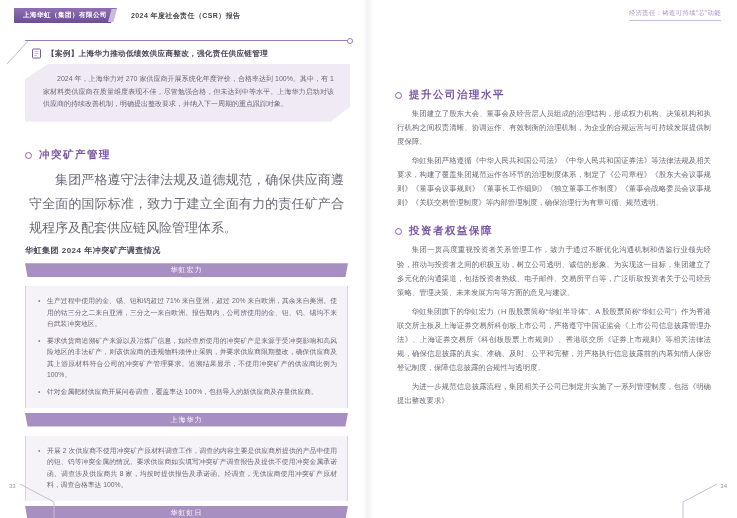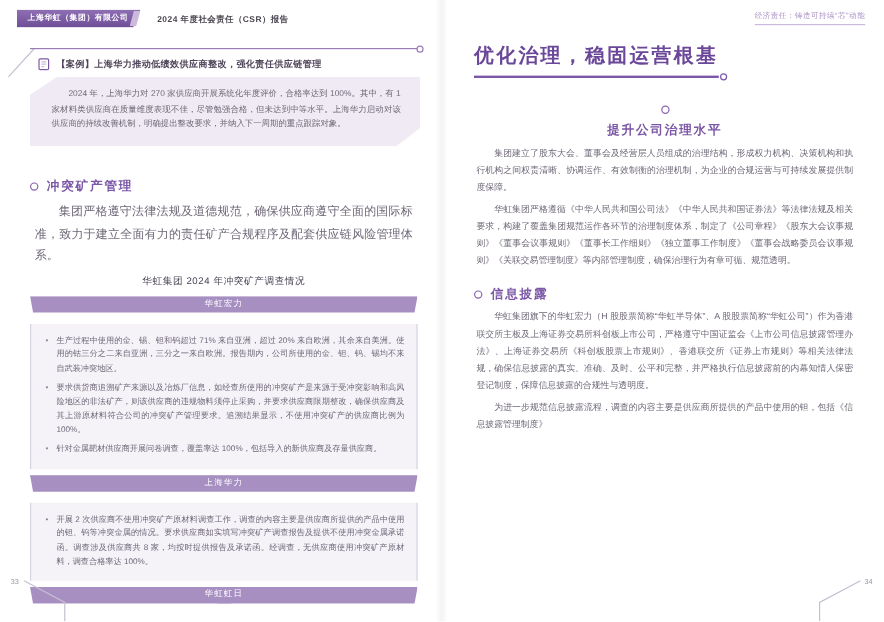--- a/index.html
+++ b/index.html
@@ -36,44 +36,44 @@
   .decor-slash { position:absolute; left:5px; top:38px; }
 
   
   .section-head { display:flex; align-items:center; gap:7px; }
   .ring { width:7px; height:7px; border:1.5px solid #8a63ad; border-radius:50%; flex:0 0 auto; }
   .section-label { font-size:10.5px; font-weight:bold; color:#7b57a6; letter-spacing:1.5px; }
 
   
   .lp-flow { position:absolute; top:148px; left:25px; right:20px; }
   .lp-flow .section-head { margin-bottom:6px;align-items:center; }
-  p.bodytext { font-size:10px; color:#6f6878; line-height:1.85; text-align:justify;
+  p.bodytext { font-size:13px; color:#6f6878; line-height:1.85; text-align:justify;
     text-indent:2em; margin:5px 4px; }
-  .table-title { text-align:center; font-size:8px; font-weight:normal; color:#4a4355;
+  .table-title { text-align:left; font-size:8px; font-weight:bold; color:#4a4355;
     margin:3px 0 7px; letter-spacing:0.5px; }
   .band { position:relative; margin:0 0 9px; height:14px; background:#a78fc2; color:#fff;
     font-size:7px; line-height:14px; text-align:center; letter-spacing:1px;
     clip-path:polygon(0 0,100% 0,99.2% 100%,0.8% 100%); }
   .band::after { content:""; position:absolute; left:50%; bottom:-5px; transform:translateX(-50%);
     border-left:6px solid transparent; border-right:6px solid transparent; border-top:5px solid #a78fc2; }
   .group-body { border-left:1px solid #d9d2e3; border-right:1px solid #d9d2e3;
     background:#f5f3f8; padding:9px 10px 5px 12px; margin-bottom:5px; }
   .bullet-item { position:relative; padding-left:9px; font-size:6.8px; color:#6f6878;
     line-height:1.7; text-align:justify; margin-bottom:5px; }
   .bullet-item::before { content:"•"; position:absolute; left:0; top:0; color:#8f86a0; }
 
   
   .rp-title-wrap { position:absolute; top:36px; left:27px; }
   .rp-title { display:inline-block; position:relative; font-size:16.5px; font-weight:bold;
     color:#6a4798; letter-spacing:2px; padding-bottom:5px; border-bottom:2px solid #7a57a8; }
   .rp-title::after { content:""; position:absolute; right:-7px; bottom:-4px; width:4px; height:4px;
     border:1px solid #7a57a8; border-radius:50%; background:#fff; }
   .rp-flow { position:absolute; top:88px; left:27px; right:24px; }
   .rp-flow .section-head { margin:14px 0 4px; }
-  .rp-flow .section-head:first-child { margin-top:0;flex-direction:column; }
+  .rp-flow .section-head:first-child { margin-top:0; }
   p.rp-text { font-size:7.4px; color:#6f6878; line-height:1.9; text-align:justify;
     text-indent:2em; margin:5px 2px; }
 
   
   .corner { position:absolute; }
   .pn { position:absolute; font-size:6px; color:#9a93a5; }
   .pn-left { left:9px; bottom:29px; }
   .pn-right { right:10px; bottom:29px; }
   svg line, svg polyline { stroke:#c5bfd0; stroke-width:1; fill:none; }
 </style>
@@ -138,39 +138,37 @@
     <span class="pn pn-left">33</span>
     <svg class="corner" style="left:14px; bottom:0;" width="50" height="42">
       <polyline points="6,8 40,26 40,42"></polyline>
     </svg>
   </div>
 
   <div class="page right">
 
     <span class="rp-chapter">经济责任：铸造可持续“芯”动能</span>
 
-    <div class="rp-title-wrap">
-      <span class="rp-title">优化治理，稳固运营根基</span>
-    </div>
 
     <div class="rp-flow">
       <div class="section-head">
         <span class="ring"></span>
         <span class="section-label">提升公司治理水平</span>
       </div>
       <p class="rp-text">集团建立了股东大会、董事会及经营层人员组成的治理结构，形成权力机构、决策机构和执行机构之间权责清晰、协调运作、有效制衡的治理机制，为企业的合规运营与可持续发展提供制度保障。</p>
       <p class="rp-text">华虹集团严格遵循《中华人民共和国公司法》《中华人民共和国证券法》等法律法规及相关要求，构建了覆盖集团规范运作各环节的治理制度体系，制定了《公司章程》《股东大会议事规则》《董事会议事规则》《董事长工作细则》《独立董事工作制度》《董事会战略委员会议事规则》《关联交易管理制度》等内部管理制度，确保治理行为有章可循、规范透明。</p>
 
-
       <div class="section-head">
         <span class="ring"></span>
-        <span class="section-label">信息披露</span>
+        <span class="section-label">投资者权益保障</span>
       </div>
+      <p class="rp-text">集团一贯高度重视投资者关系管理工作，致力于通过不断优化沟通机制和借鉴行业领先经验，推动与投资者之间的积极互动，树立公司透明、诚信的形象。为实现这一目标，集团建立了多元化的沟通渠道，包括投资者热线、电子邮件、交易所平台等，广泛听取投资者关于公司经营策略、管理决策、未来发展方向等方面的意见与建议。</p>
+
       <p class="rp-text">华虹集团旗下的华虹宏力（H 股股票简称“华虹半导体”、A 股股票简称“华虹公司”）作为香港联交所主板及上海证券交易所科创板上市公司，严格遵守中国证监会《上市公司信息披露管理办法》、上海证券交易所《科创板股票上市规则》、香港联交所《证券上市规则》等相关法律法规，确保信息披露的真实、准确、及时、公平和完整，并严格执行信息披露前的内幕知情人保密登记制度，保障信息披露的合规性与透明度。</p>
-      <p class="rp-text">为进一步规范信息披露流程，调查的内容主要是供应商所提供的产品中使用的钽，包括《信息披露管理制度》</p>
+      <p class="rp-text">为进一步规范信息披露流程，集团相关子公司已制定并实施了一系列管理制度，包括《明确提出整改要求》</p>
     </div>
 
     <span class="pn pn-right">34</span>
     <svg class="corner" style="right:14px; bottom:0;" width="50" height="42">
       <polyline points="44,8 10,26 10,42"></polyline>
     </svg>
   </div>
 
   <div class="gutter"></div>
 </div>

